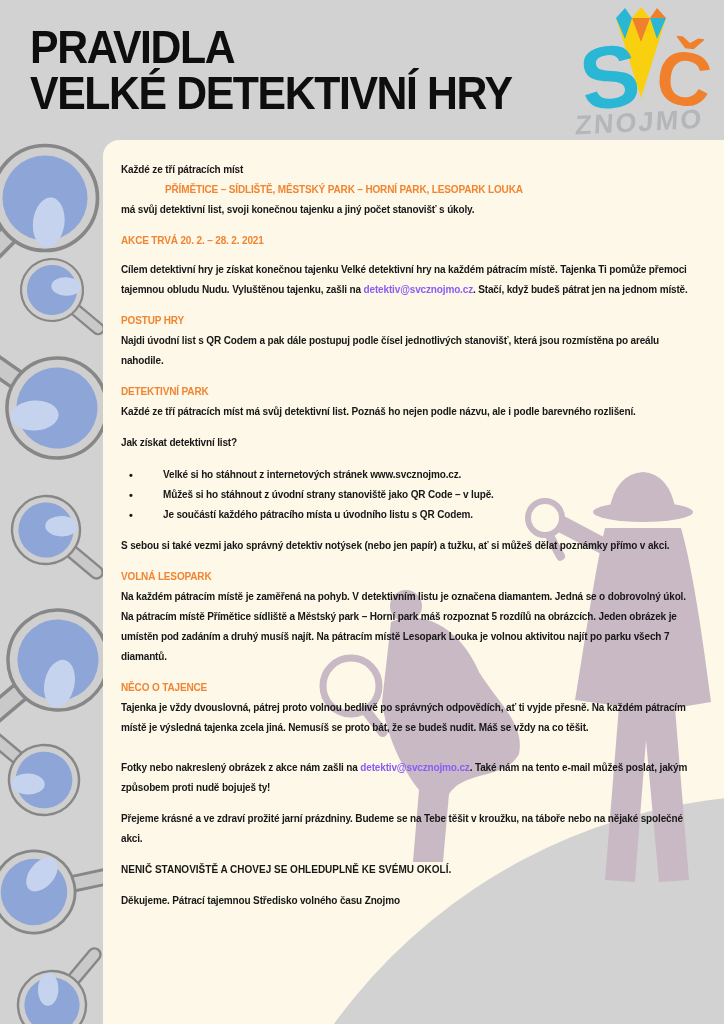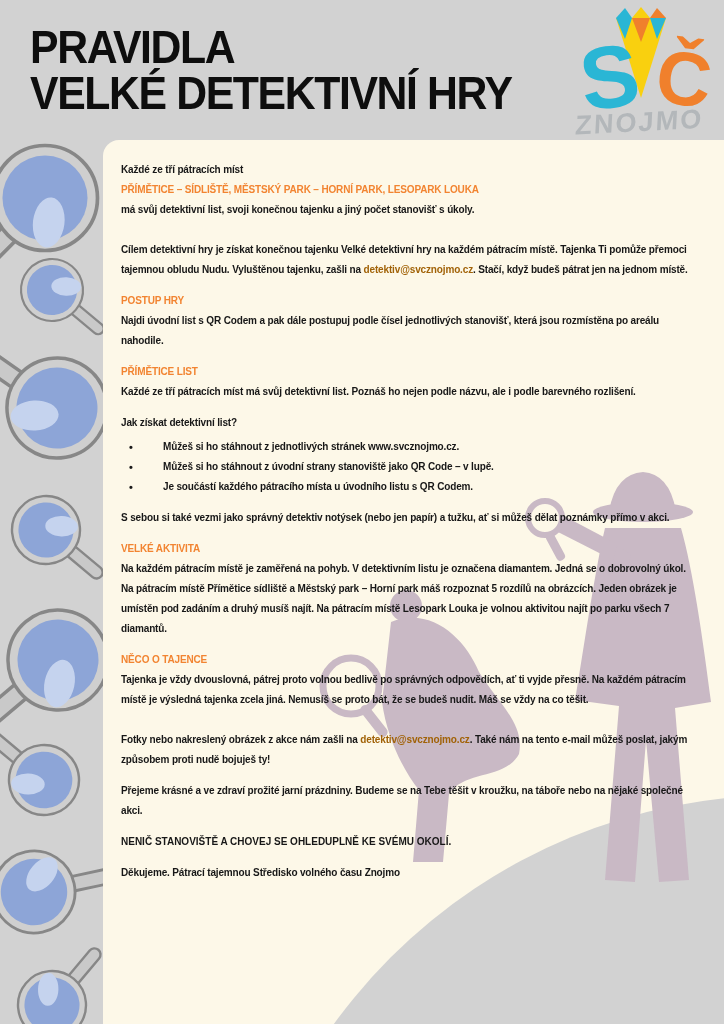--- a/index.html
+++ b/index.html
@@ -30,22 +30,22 @@
   .decor{position:absolute;inset:0;z-index:0;}
   .content{
     position:relative;z-index:2;
     padding:20px 24px 0 18px;
     font-size:10px;font-weight:700;line-height:20px;color:#171717;
     letter-spacing:-0.15px;
   }
   .content p{margin:0 0 11px 0;}
   .content .sec-heading{margin:0;color:#f28431;}
   .content .after-heading{margin-top:0;}
-  .accent{color:#a16207;}
-  .orange-line{color:#f28431;}
+  .accent{color:#8b5cf6;}
+  .orange-line{color:#f28431;margin-left:44px;}
   ul.get-list{list-style:none;margin:0 0 11px 0;padding:0;}
   ul.get-list li{position:relative;padding-left:42px;margin:0;}
   ul.get-list li::before{
     content:"•";position:absolute;left:8px;top:0;font-size:11px;line-height:20px;color:#171717;
   }
   .caps-warning{letter-spacing:0;}
   .gap-lg{height:9px;}
 </style>
 </head>
 <body>
@@ -121,39 +121,40 @@
   </svg>
 
   <div class="content">
 
     <p>
       <span>Každé ze tří pátracích míst</span><br>
       <span class="orange-line">PŘÍMĚTICE – SÍDLIŠTĚ, MĚSTSKÝ PARK – HORNÍ PARK, LESOPARK LOUKA</span><br>
       <span>má svůj detektivní list, svoji konečnou tajenku a jiný počet stanovišť s úkoly.</span>
     </p>
 
+    <p class="sec-heading">AKCE TRVÁ 20. 2. – 28. 2. 2021</p>
     <div class="gap-lg"></div>
     <p class="after-heading"><span>Cílem detektivní hry je získat konečnou tajenku Velké detektivní hry na každém pátracím místě. Tajenka Ti pomůže přemoci tajemnou obludu Nudu. Vyluštěnou tajenku, zašli na </span><span class="accent">detektiv@svcznojmo.cz</span><span>. Stačí, když budeš pátrat jen na jednom místě.</span></p>
 
     <p class="sec-heading">POSTUP HRY</p>
     <p class="after-heading">Najdi úvodní list s QR Codem a pak dále postupuj podle čísel jednotlivých stanovišť, která jsou rozmístěna po areálu nahodile.</p>
 
-    <p class="sec-heading">PŘÍMĚTICE LIST</p>
+    <p class="sec-heading">DETEKTIVNÍ PARK</p>
     <p class="after-heading">Každé ze tří pátracích míst má svůj detektivní list. Poznáš ho nejen podle názvu, ale i podle barevného rozlišení.</p>
 
-    <p style="margin-bottom:4px;">Jak získat detektivní list?</p>
+    <p style="margin-bottom:12px;">Jak získat detektivní list?</p>
     <ul class="get-list">
-      <li>Můžeš si ho stáhnout z jednotlivých stránek www.svcznojmo.cz.</li>
+      <li>Velké si ho stáhnout z internetových stránek www.svcznojmo.cz.</li>
       <li>Můžeš si ho stáhnout z úvodní strany stanoviště jako QR Code – v lupě.</li>
       <li>Je součástí každého pátracího místa u úvodního listu s QR Codem.</li>
     </ul>
 
     <p>S sebou si také vezmi jako správný detektiv notýsek (nebo jen papír) a tužku, ať si můžeš dělat poznámky přímo v akci.</p>
 
-    <p class="sec-heading">VELKÉ AKTIVITA</p>
+    <p class="sec-heading">VOLNÁ LESOPARK</p>
     <p class="after-heading">Na každém pátracím místě je zaměřená na pohyb. V detektivním listu je označena diamantem. Jedná se o dobrovolný úkol. Na pátracím místě Přímětice sídliště a Městský park – Horní park máš rozpoznat 5 rozdílů na obrázcích. Jeden obrázek je umístěn pod zadáním a druhý musíš najít. Na pátracím místě Lesopark Louka je volnou aktivitou najít po parku všech 7 diamantů.</p>
 
     <p class="sec-heading">NĚCO O TAJENCE</p>
     <p class="after-heading">Tajenka je vždy dvouslovná, pátrej proto volnou bedlivě po správných odpovědích, ať ti vyjde přesně. Na každém pátracím místě je výsledná tajenka zcela jiná. Nemusíš se proto bát, že se budeš nudit. Máš se vždy na co těšit.</p>
 
     <div class="gap-lg"></div>
     <p><span>Fotky nebo nakreslený obrázek z akce nám zašli na </span><span class="accent">detektiv@svcznojmo.cz</span><span>. Také nám na tento e-mail můžeš poslat, jakým způsobem proti nudě bojuješ ty!</span></p>
 
     <p>Přejeme krásné a ve zdraví prožité jarní prázdniny. Budeme se na Tebe těšit v kroužku, na táboře nebo na nějaké společné akci.</p>
 

